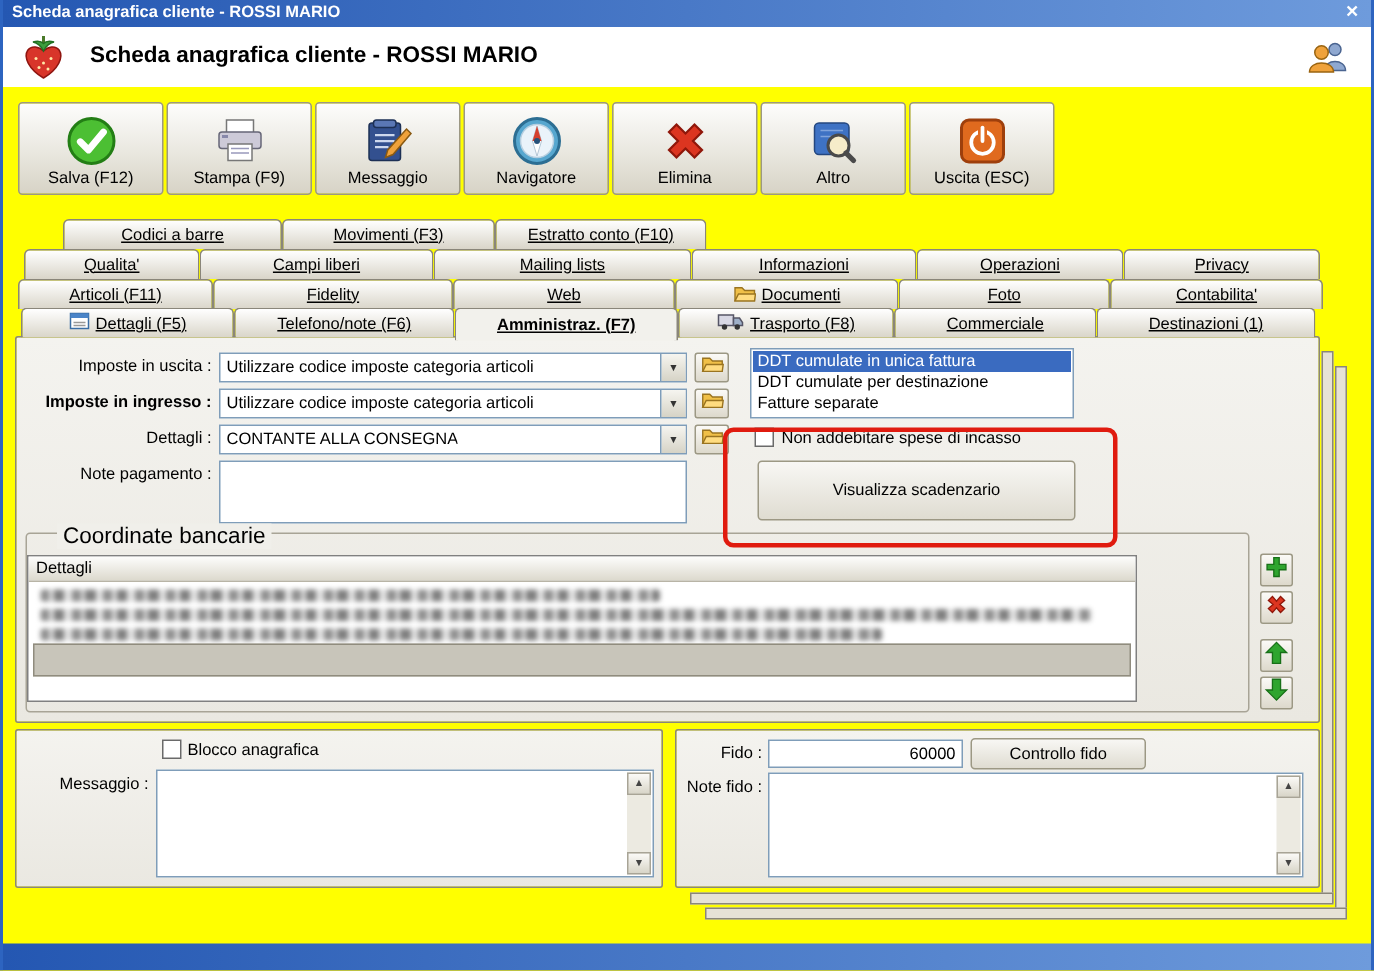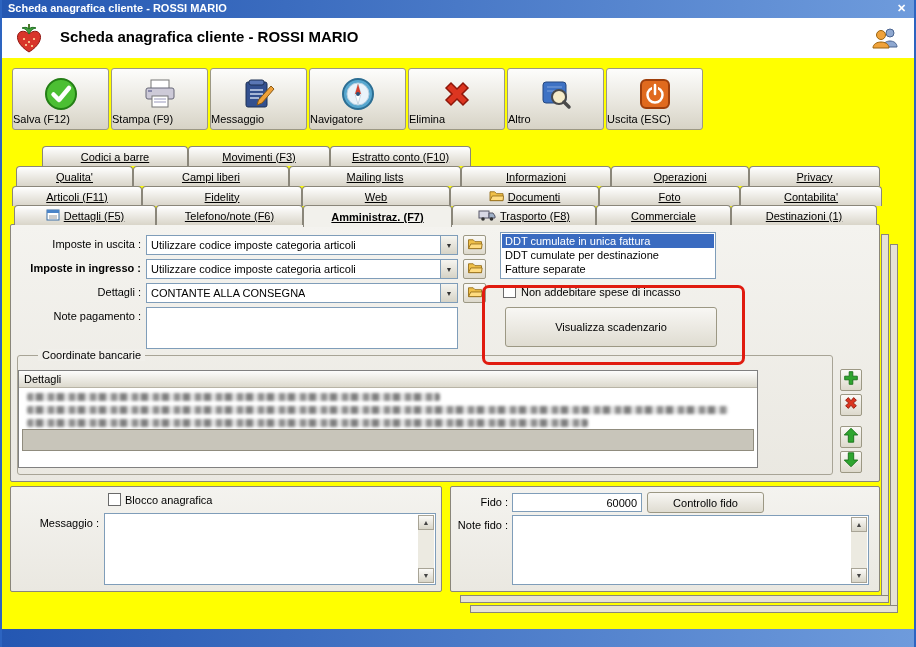--- a/index.html
+++ b/index.html
@@ -10,21 +10,21 @@
   .titlebar { position:absolute; left:0; top:0; right:0; height:18px;
               background:linear-gradient(to right,#2457B2,#6E9BDC); color:#fff;
               font-size:11px; font-weight:bold; padding:2px 6px; }
   .close-btn { position:absolute; right:5px; top:1px; width:15px; height:15px; color:#fff;
                font-size:11px; font-weight:bold; text-align:center; line-height:15px; cursor:pointer; }
   .header { position:absolute; left:0; top:18px; right:0; height:40px; background:#fff; }
   .header-title { position:absolute; left:58px; top:10px; font-size:15px; font-weight:bold; color:#000; }
   .toolbar { position:absolute; left:10px; top:68px; display:flex; gap:2px; }
   .tbtn { width:97px; height:62px; background:linear-gradient(#FDFDFC,#E9E7DF 55%,#D7D3C6);
           border:1px solid #9C9884; border-radius:3px; display:flex; flex-direction:column;
-          justify-content:flex-end; padding-bottom:4px; cursor:pointer; }
+          align-items:center; justify-content:flex-end; padding-bottom:4px; cursor:pointer; }
   .tbtn .ticon { height:38px; display:flex; align-items:center; justify-content:center; }
   .tbtn .tlabel { font-size:11px; color:#000; }
   .tabrow { position:absolute; display:flex; z-index:2;text-decoration:underline; }
   .tab { height:20px; background:linear-gradient(#FFFFFF,#D9D5C9); border:1px solid #8A867A;
          border-bottom:none; border-radius:4px 4px 0 0; font-size:11px; display:flex;
          align-items:center; justify-content:center; gap:4px; cursor:pointer; }
   .row1 { left:40px; top:146px; }
   .row1 .tab:nth-child(1){width:146px}.row1 .tab:nth-child(2){width:142px}.row1 .tab:nth-child(3){width:141px}
   .row2 { left:14px; top:166px; }
   .row2 .tab:nth-child(1){width:117px}.row2 .tab:nth-child(2){width:156px}.row2 .tab:nth-child(3){width:172px}
@@ -51,21 +51,21 @@
                justify-content:center; cursor:pointer; }
   .listbox { position:absolute; background:#fff; border:1px solid #7F9DB9; font-size:11px; padding:1px; }
   .opt { height:14px; line-height:14px; padding:0 3px; white-space:nowrap; cursor:pointer; }
   .opt.sel { background:#3A6BC0; color:#fff; }
   .chk { position:absolute; width:13px; height:13px; background:#fff; border:1px solid #6A6A6A; cursor:pointer; }
   .textbox { position:absolute; background:#fff; border:1px solid #7F9DB9; }
   .btn { position:absolute; background:linear-gradient(#F8F7F4,#DFDCD1); border:1px solid #9C9884;
          border-radius:3px; font-size:11px; display:flex; align-items:center; justify-content:center; cursor:pointer; }
   .red-annot { position:absolute; border:3px solid #E01B0F; border-radius:7px; pointer-events:none; z-index:9; }
   .groupbox { position:absolute; border:1px solid #A8A496; border-radius:3px; }
-  .gtitle { position:absolute; top:-7px; left:20px; background:#F0EFEA; padding:0 4px; font-size:11px; }
+  .gtitle { position:absolute; top:-7px; left:20px; background:#F0EFEA; padding:0 4px; font-size:15px; }
   .listview { position:absolute; background:#fff; border:1px solid #808080; overflow:hidden; }
   .lvheader { height:17px; background:linear-gradient(#FDFDFC,#DCD9CD); border-bottom:1px solid #B8B4A6;
               font-size:11px; padding:2px 5px; }
   .blur-row { height:8px; margin:5px 8px; border-radius:2px; filter:blur(1.6px);
               background:repeating-linear-gradient(90deg,#8f8f8f 0 6px,#d8d8d8 6px 9px,#7f7f7f 9px 16px,#e2e2e2 16px 21px); }
   .lv-band { position:absolute; left:3px; right:3px; height:22px; background:#C8C5BA;
              border:1px solid #908C7E; }
   .sidebtn { position:absolute; width:22px; height:22px; background:linear-gradient(#FBFAF7,#DDD9CC);
              border:1px solid #9C9884; border-radius:2px; display:flex; align-items:center;
              justify-content:center; cursor:pointer; }

